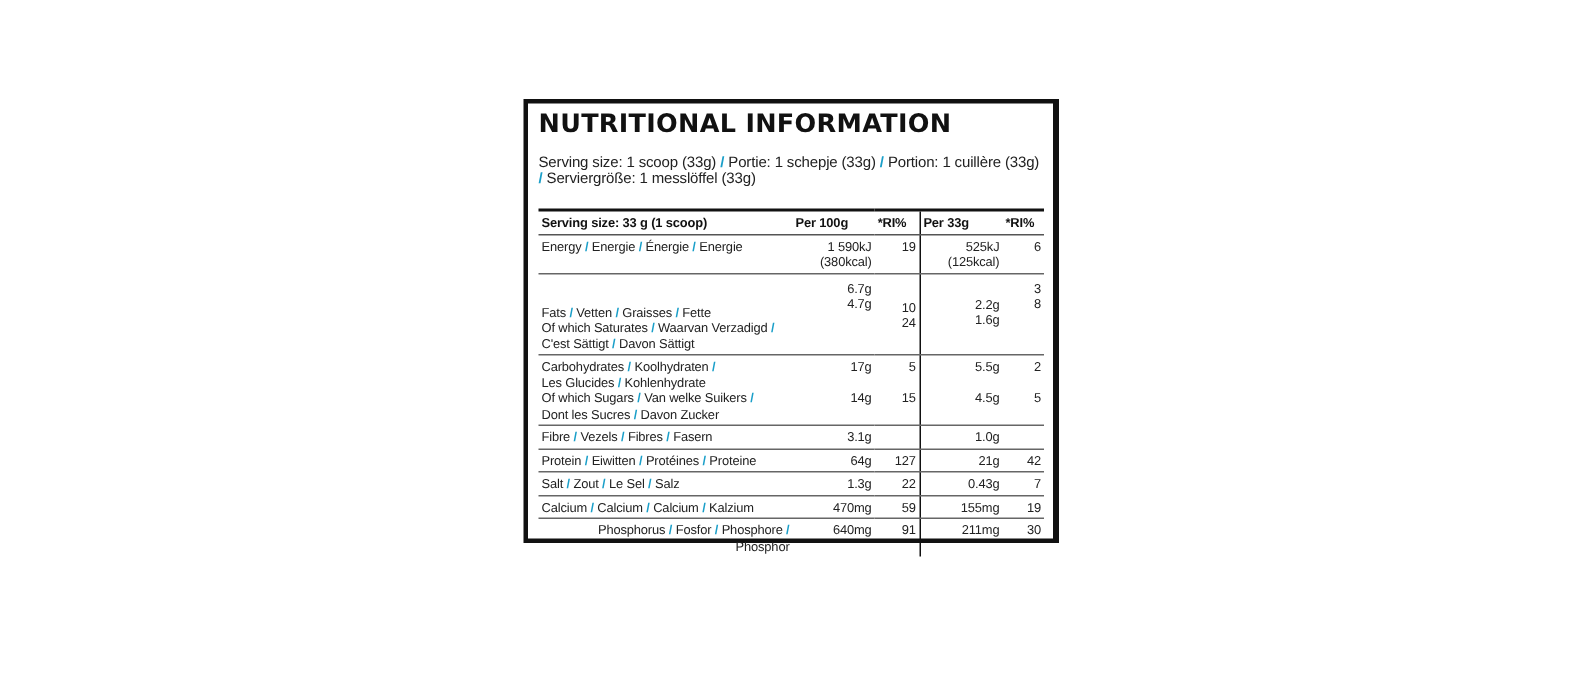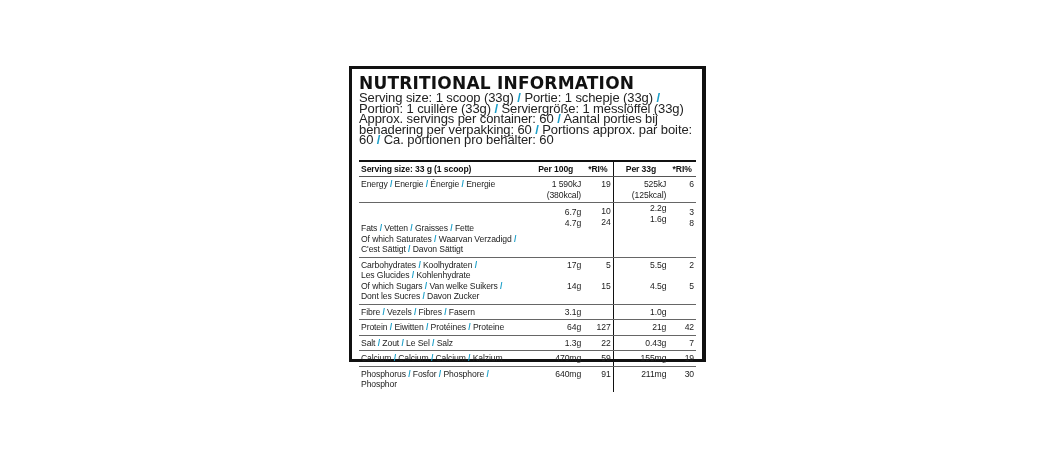--- a/index.html
+++ b/index.html
@@ -2,51 +2,45 @@
 <html><head>
 <meta charset="utf-8">
 <style>
   html, body { margin:0; padding:0; background:#ffffff; }
   body { width:1048px; height:450px; position:relative; overflow:hidden;
          font-family:"Liberation Sans", sans-serif; color:#1a1a1a; }
   .label-box { position:absolute; left:349px; top:66px; width:342px; height:290px;
                border:3px solid #111; border-right-width:4px; padding:0 4px; box-sizing:content-box; }
   .title { font-family:"DejaVu Sans", sans-serif; font-weight:bold; font-size:17px;
            letter-spacing:0.2px; margin:4px 0 0 3px; line-height:20px; color:#111; }
-  .intro { font-size:13px; line-height:10.6px; margin:0 0 0 3px; color:#222; letter-spacing:-0.1px; }
+  .intro { font-size:10px; line-height:10.6px; margin:11px 0 0 3px; color:#222; letter-spacing:-0.1px; }
   .sl { color:#1a9fc9; font-weight:bold; }
   table { border-collapse:collapse; width:337px; margin-left:3px; margin-top:14px;
           font-size:8.6px; color:#222; letter-spacing:-0.1px; }
   td, th { padding:0 2px; vertical-align:top; line-height:10.5px; }
   thead th { border-top:2px solid #111; border-bottom:1px solid #555; font-weight:bold;
-             text-align:center; padding-top:2px; padding-bottom:2px; color:#111; }
+             text-align:left; padding-top:2px; padding-bottom:2px; color:#111; }
   thead th.name { text-align:left; }
   tbody tr td { border-bottom:1px solid #666; padding-top:2px; padding-bottom:2px; }
-  tbody tr.last td { border-bottom:none; }
+  tbody tr.last td { border-bottom:none;text-align:right; }
   td.num { text-align:right; white-space:nowrap; }
   .div-r { border-right:1px solid #111; }
   .c1 { width:174px; } .c2 { width:52px; } .c3 { width:26px; } .c4 { width:52px; } .c5 { width:24px; }
   .bold { font-weight:bold; color:#111; }
 </style>
 </head>
 <body>
 
 <div class="label-box">
   <div class="title">NUTRITIONAL INFORMATION</div>
   <div class="intro">
     <span>Serving size: 1 scoop (33g)</span> <span class="sl">/</span>
     <span>Portie: 1 schepje (33g)</span> <span class="sl">/</span>
     <span>Portion: 1 cuillère (33g)</span> <span class="sl">/</span>
     <span>Serviergröße: 1 messlöffel (33g)</span>
-  </div>
-  <div class="intro" style="margin-top:0">
-    <span>Approx. servings per container: 60</span> <span class="sl">/</span>
-    <span>Aantal porties bij benadering per verpakking: 60</span> <span class="sl">/</span>
-    <span>Portions approx. par boite: 60</span> <span class="sl">/</span>
-    <span>Ca. portionen pro behälter: 60</span>
   </div>
 
   <table>
     <thead>
       <tr>
         <th class="name c1">Serving size: 33 g (1 scoop)</th>
         <th class="c2">Per 100g</th>
         <th class="c3 div-r">*RI%</th>
         <th class="c4">Per 33g</th>
         <th class="c5">*RI%</th>
@@ -58,22 +52,22 @@
         <td class="num"><span>1 590kJ</span><br><span>(380kcal)</span></td>
         <td class="num div-r">19</td>
         <td class="num"><span>525kJ</span><br><span>(125kcal)</span></td>
         <td class="num">6</td>
       </tr>
       <tr>
         <td style="padding-top:20px"><span>Fats</span> <span class="sl">/</span> <span>Vetten</span> <span class="sl">/</span> <span>Graisses</span> <span class="sl">/</span> <span>Fette</span><br>
           <span>Of which Saturates</span> <span class="sl">/</span> <span>Waarvan Verzadigd</span> <span class="sl">/</span><br>
           <span>C'est Sättigt</span> <span class="sl">/</span> <span>Davon Sättigt</span></td>
         <td class="num" style="padding-top:4px"><span>6.7g</span><br><span>4.7g</span></td>
-        <td class="num div-r" style="padding-top:3px"><span>10</span><br><span>24</span></td>
-        <td class="num" style="padding-top:0"><span>2.2g</span><br><span>1.6g</span></td>
+        <td class="num div-r" style="padding-top:17px"><span>10</span><br><span>24</span></td>
+        <td class="num" style="padding-top:15px"><span>2.2g</span><br><span>1.6g</span></td>
         <td class="num" style="padding-top:4px"><span>3</span><br><span>8</span></td>
       </tr>
       <tr>
         <td><span>Carbohydrates</span> <span class="sl">/</span> <span>Koolhydraten</span> <span class="sl">/</span><br>
           <span>Les Glucides</span> <span class="sl">/</span> <span>Kohlenhydrate</span><br>
           <span>Of which Sugars</span> <span class="sl">/</span> <span>Van welke Suikers</span> <span class="sl">/</span><br>
           <span>Dont les Sucres</span> <span class="sl">/</span> <span>Davon Zucker</span></td>
         <td class="num"><span>17g</span><br><br><span>14g</span></td>
         <td class="num div-r"><span>5</span><br><br><span>15</span></td>
         <td class="num"><span>5.5g</span><br><br><span>4.5g</span></td>

